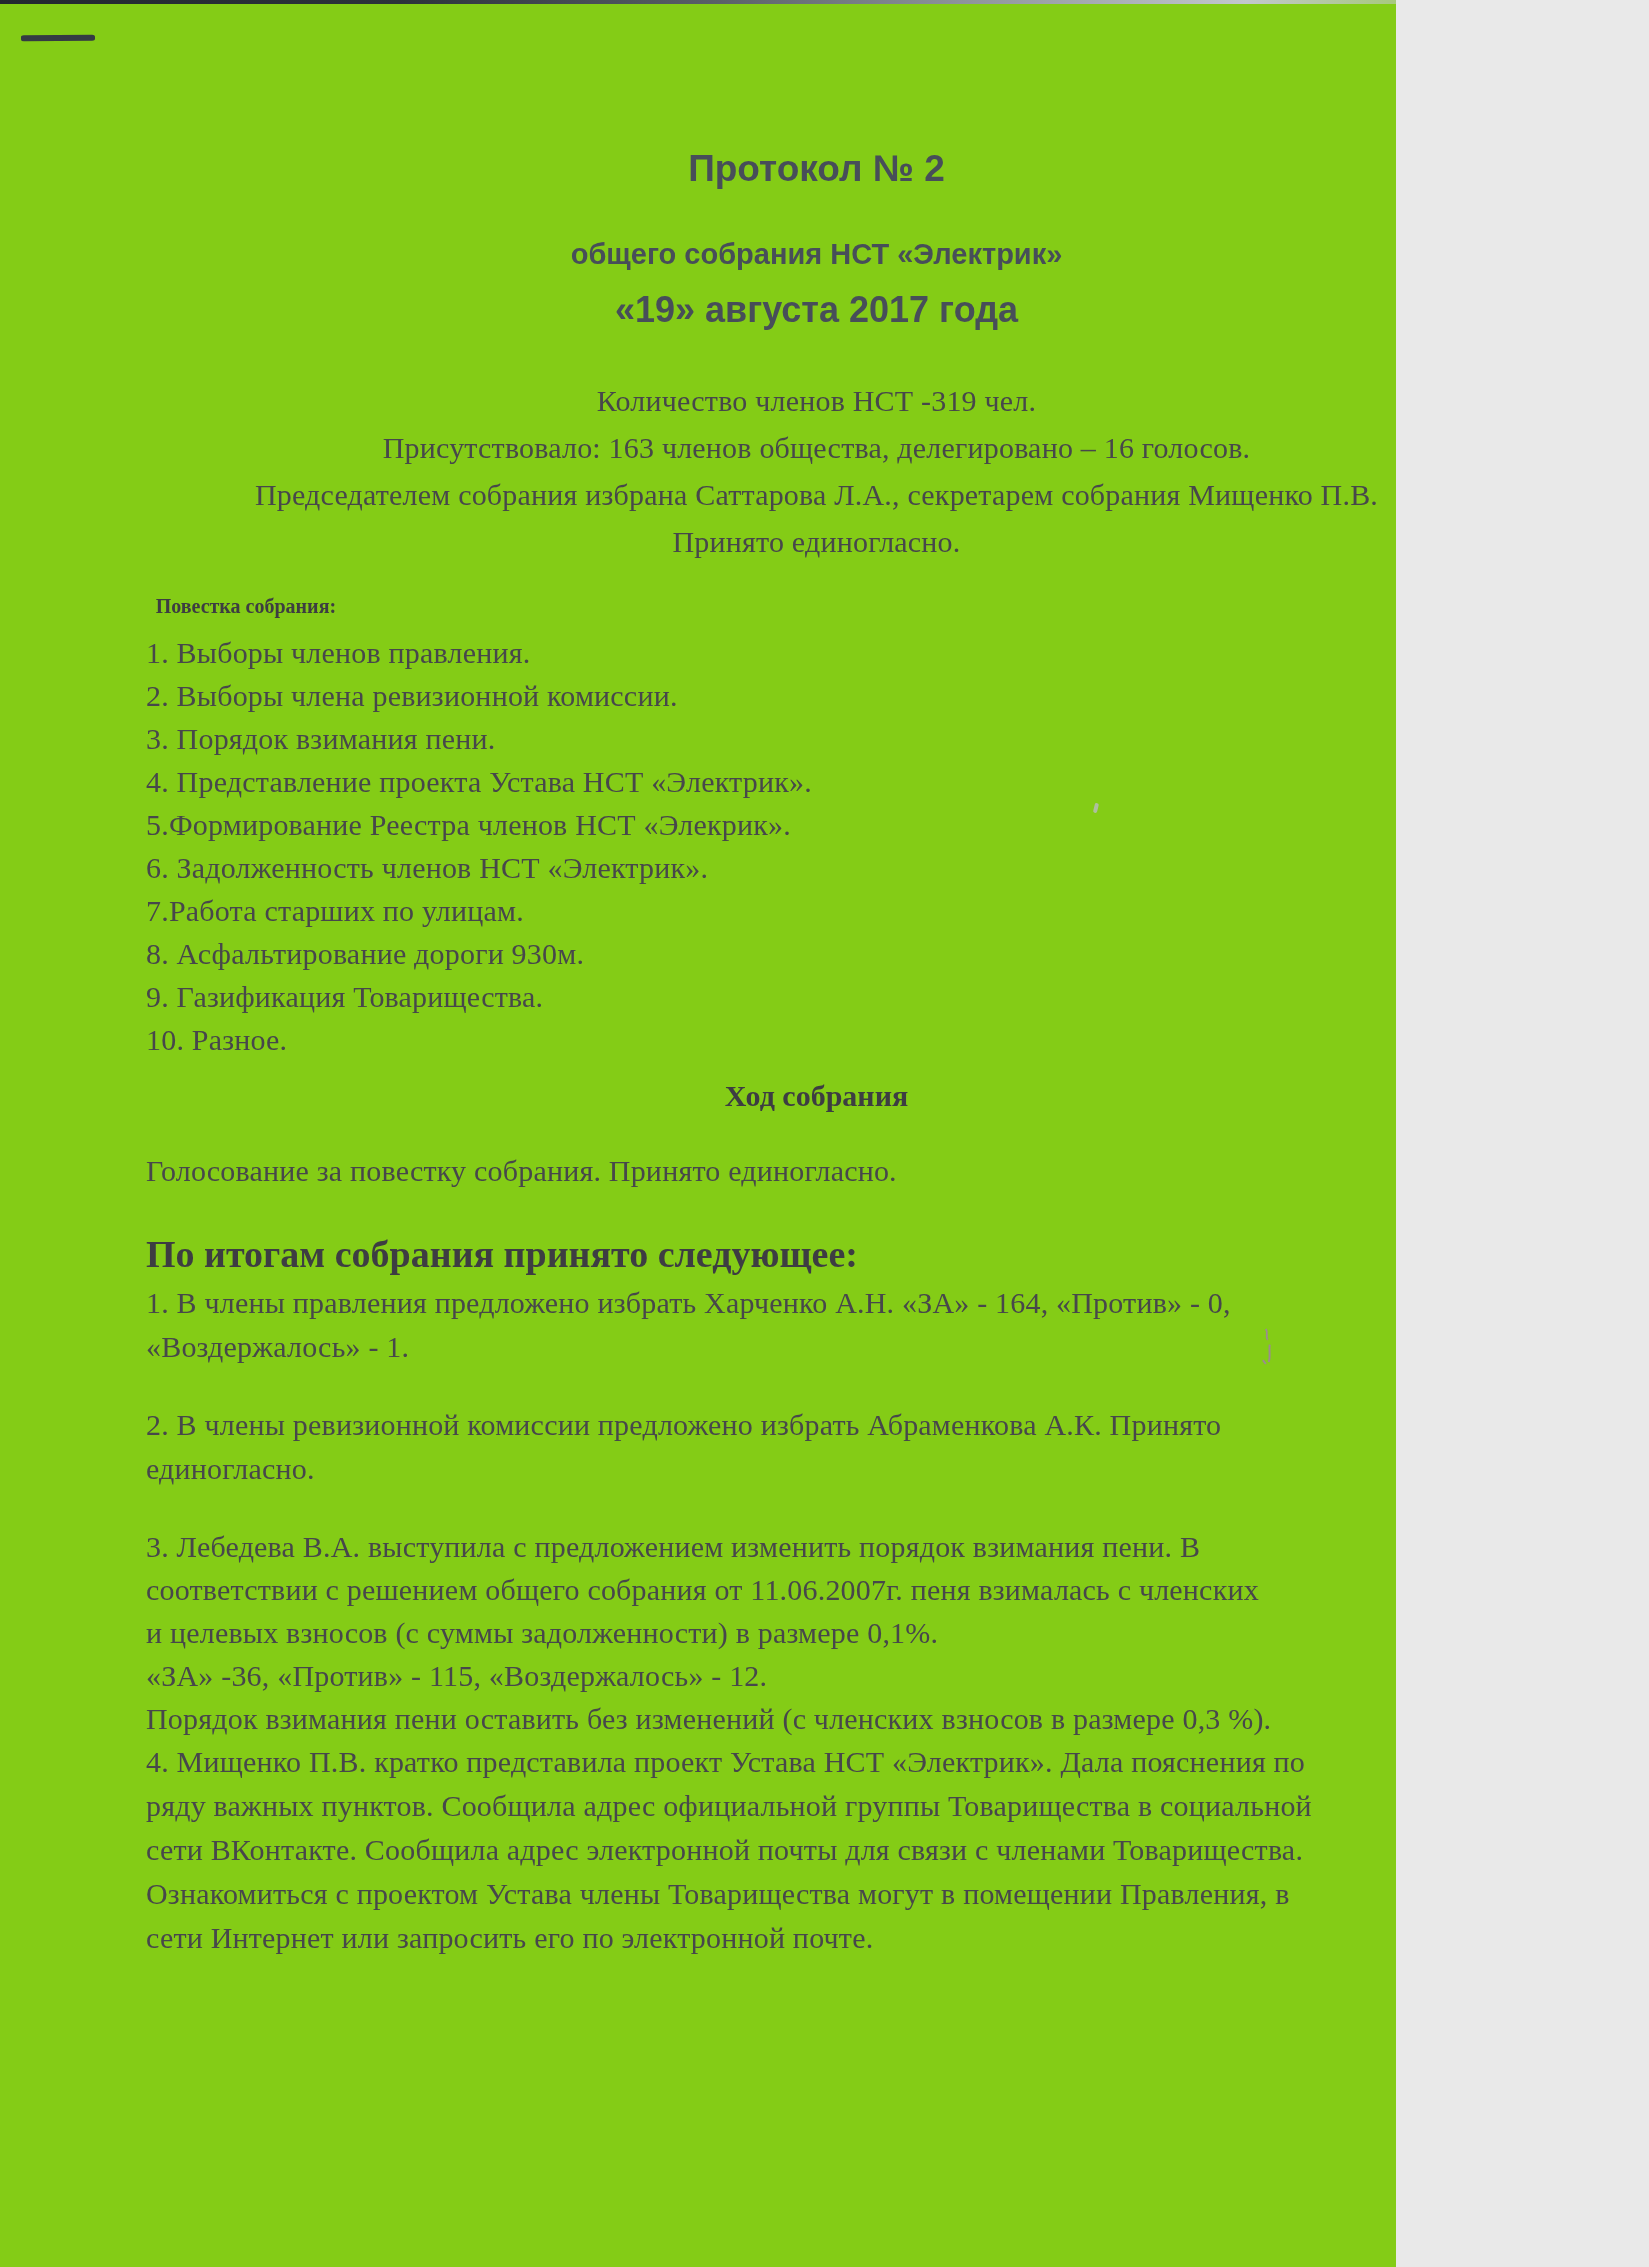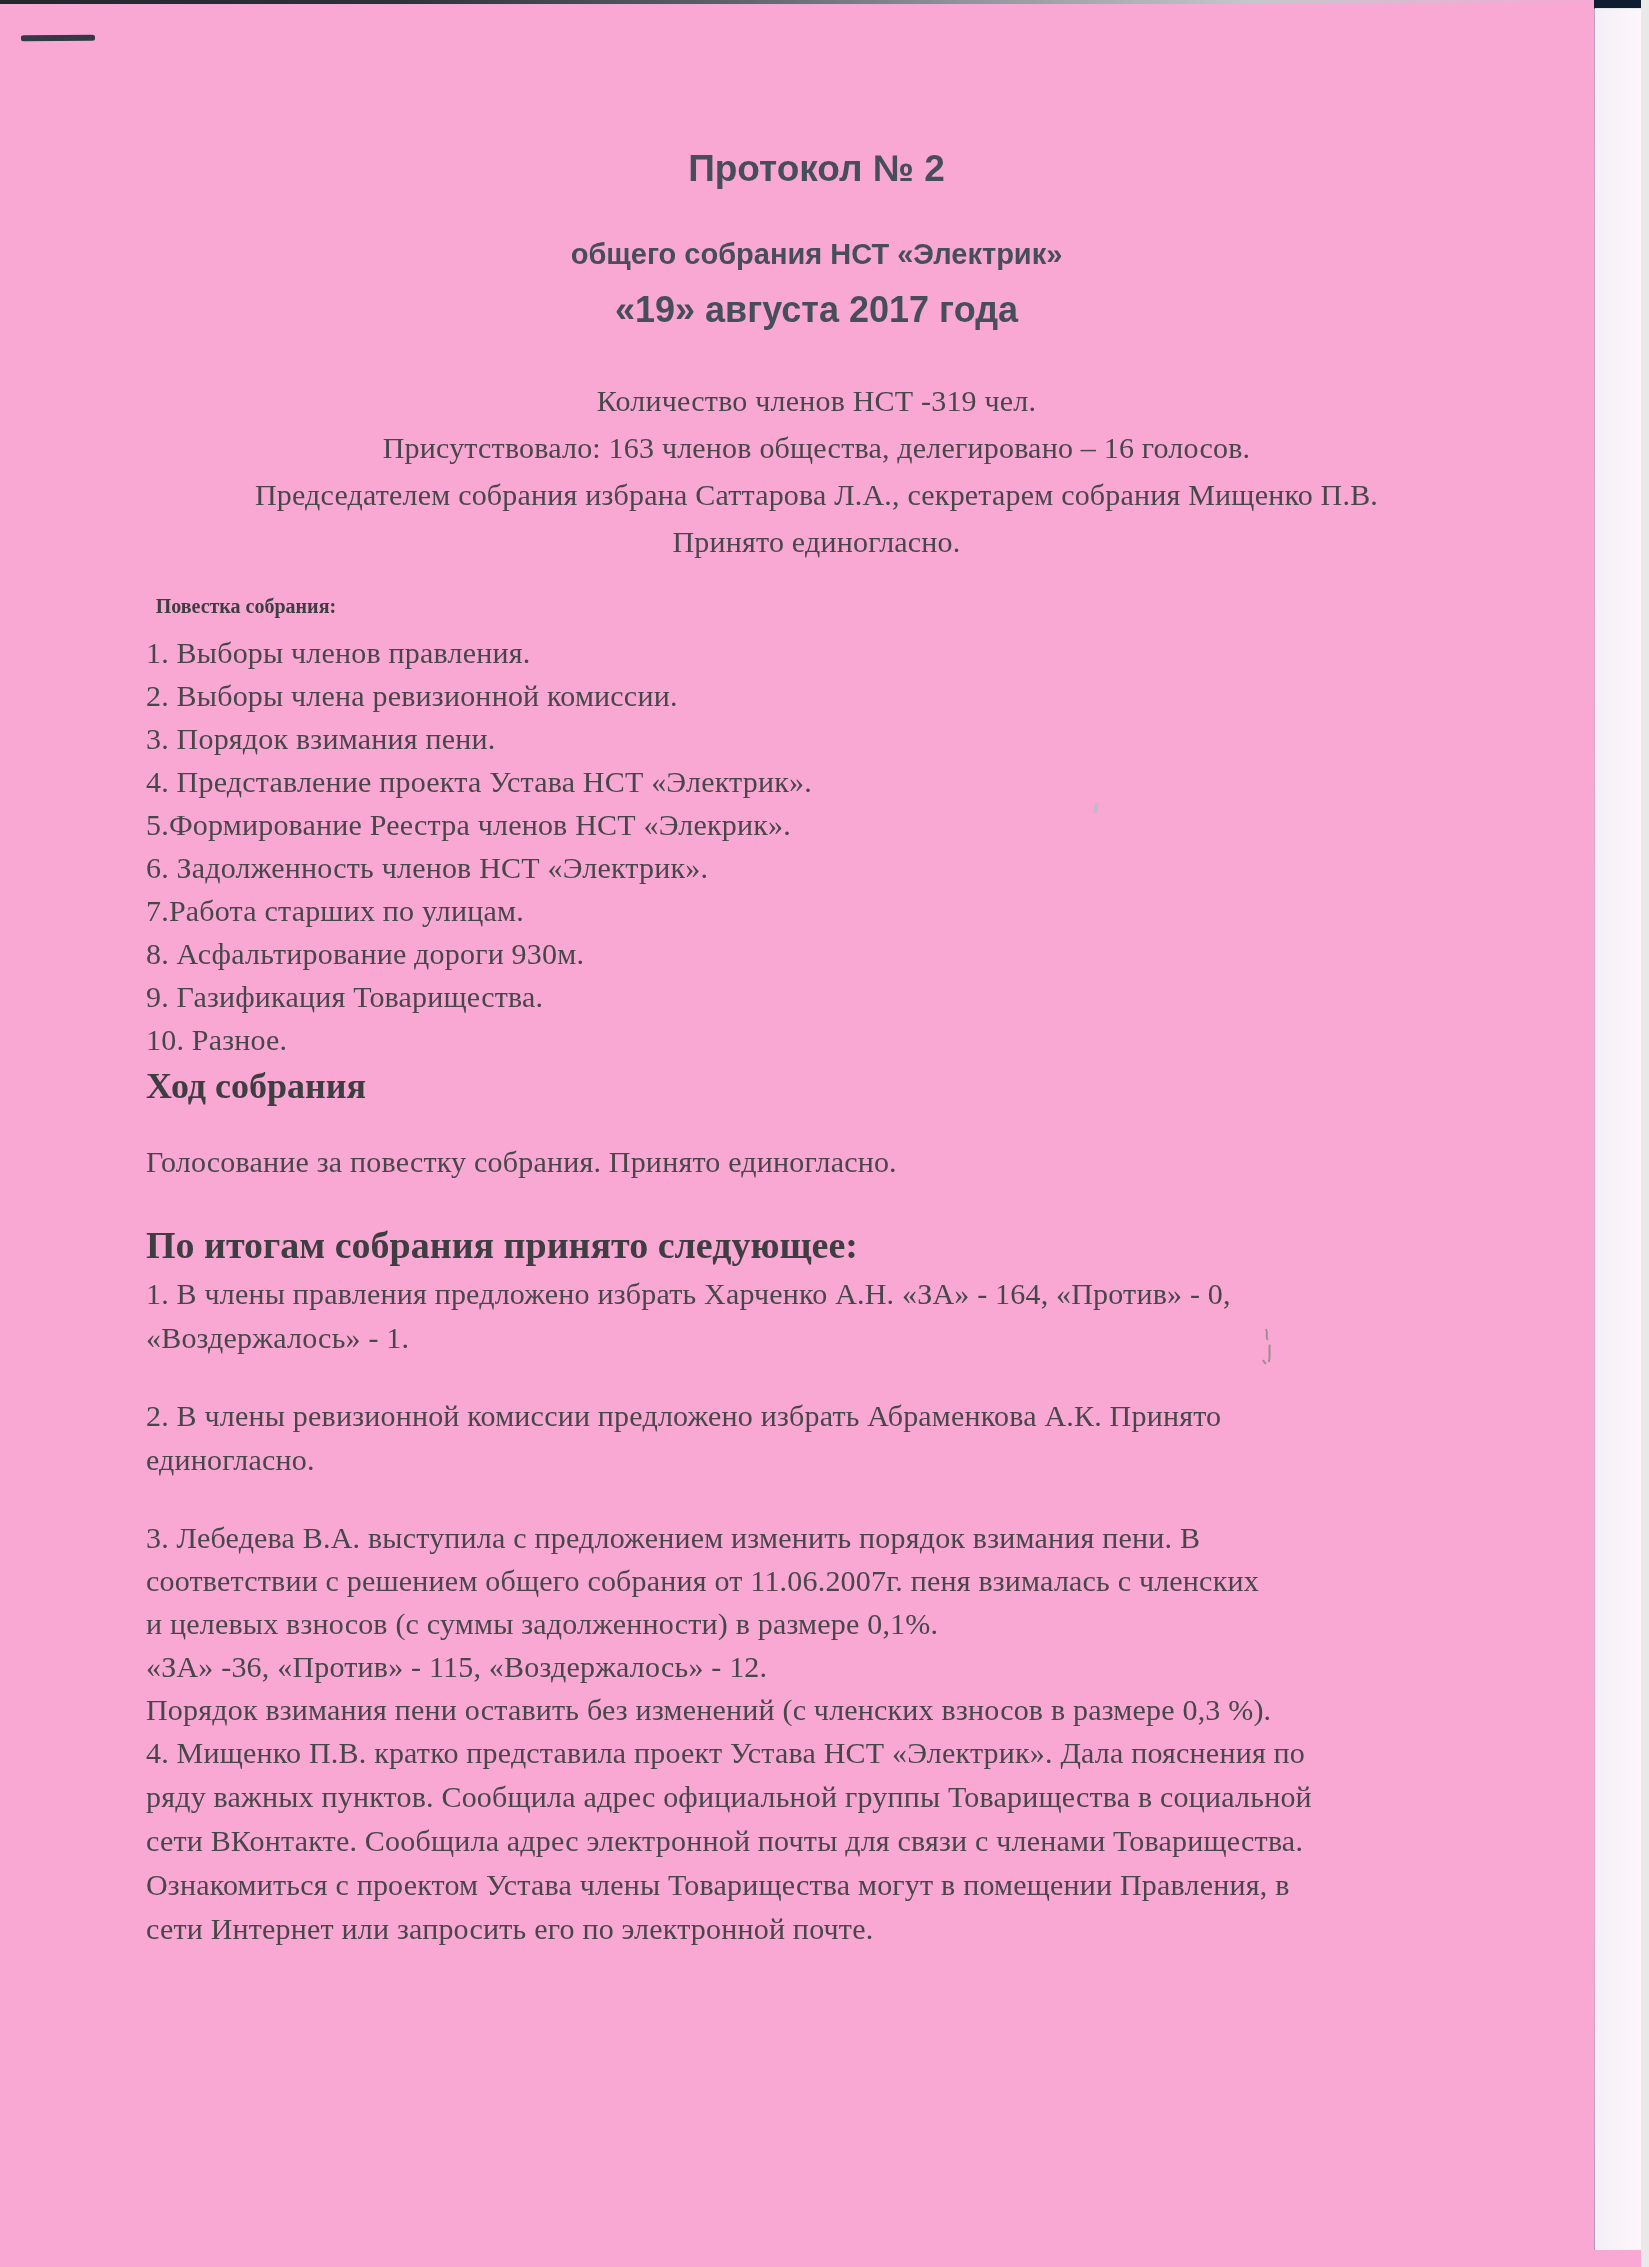--- a/index.html
+++ b/index.html
@@ -3,22 +3,22 @@
 <meta charset="utf-8">
 <style>
   html, body { margin: 0; padding: 0; }
   body {
     width: 1650px; height: 2268px;
     background: #e9e9e9;
     font-family: "Liberation Serif", serif;
   }
   .page {
     position: relative;
-    width: 1641px; height: 2268px;
-    background: #f9a8d4;
+    width: 1396px; height: 2268px;
+    background: #84cc16;
     overflow: hidden;
     color: #48484c;
   }
 
   
   .scan-top-strip {
     position: absolute; left: 0; top: 0;
     width: 1597px; height: 3.9px;
     background: linear-gradient(90deg,
       #23282f 0%, #2c323a 25%, #5a6068 45%,
@@ -104,24 +104,24 @@
     margin-top: 19.4px;
     margin-left: 9.7px;
     font-weight: 700;
     font-size: 20px; line-height: 45px;
     color: #3d3d42;
   }
   .agenda { margin-top: 1.9px; }
   .agenda .body-line { line-height: 43px; }
 
   .hod-heading {
-    margin-top: 3px;
-    text-align: left;
-    font-weight: 700;
-    font-size: 36px; line-height: 45px;
+    margin-top: 12px;
+    text-align: center;
+    font-weight: 700;
+    font-size: 30px; line-height: 45px;
     color: #3d3d42;
   }
   .vote-line {
     margin-top: 31px;
     line-height: 44px;
   }
   .results-heading {
     margin-top: 39px;
     font-weight: 700;
     font-size: 38px; line-height: 45px;

